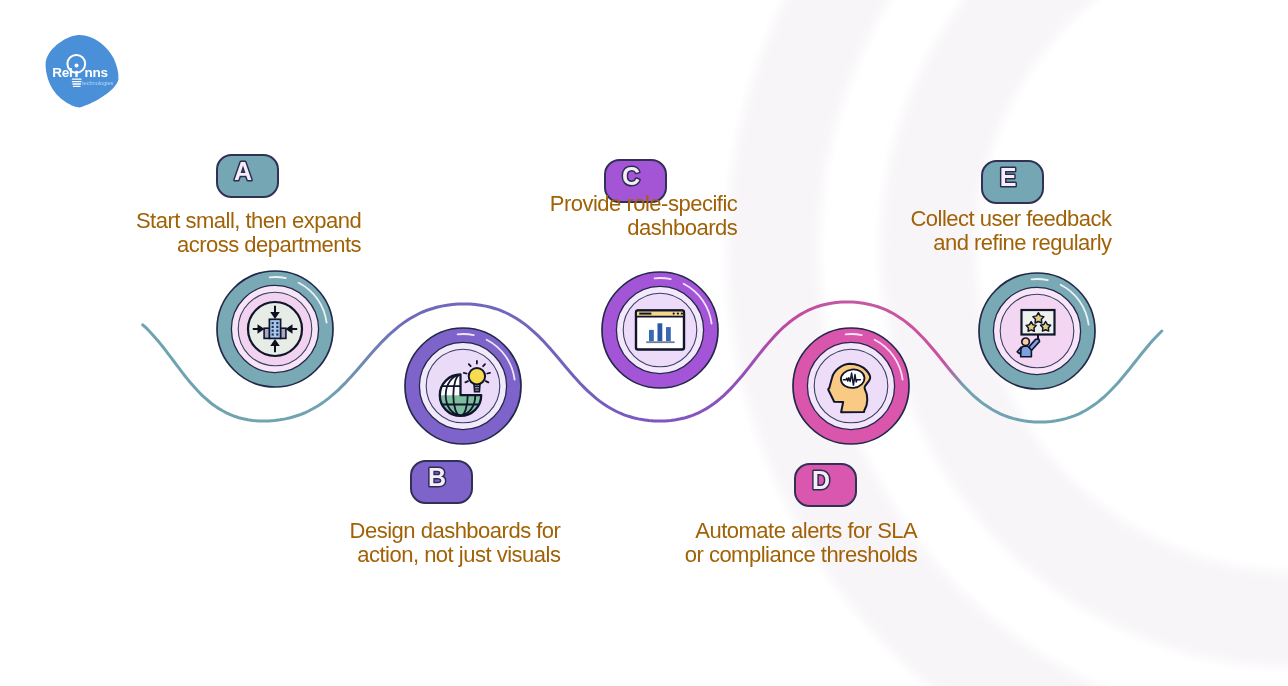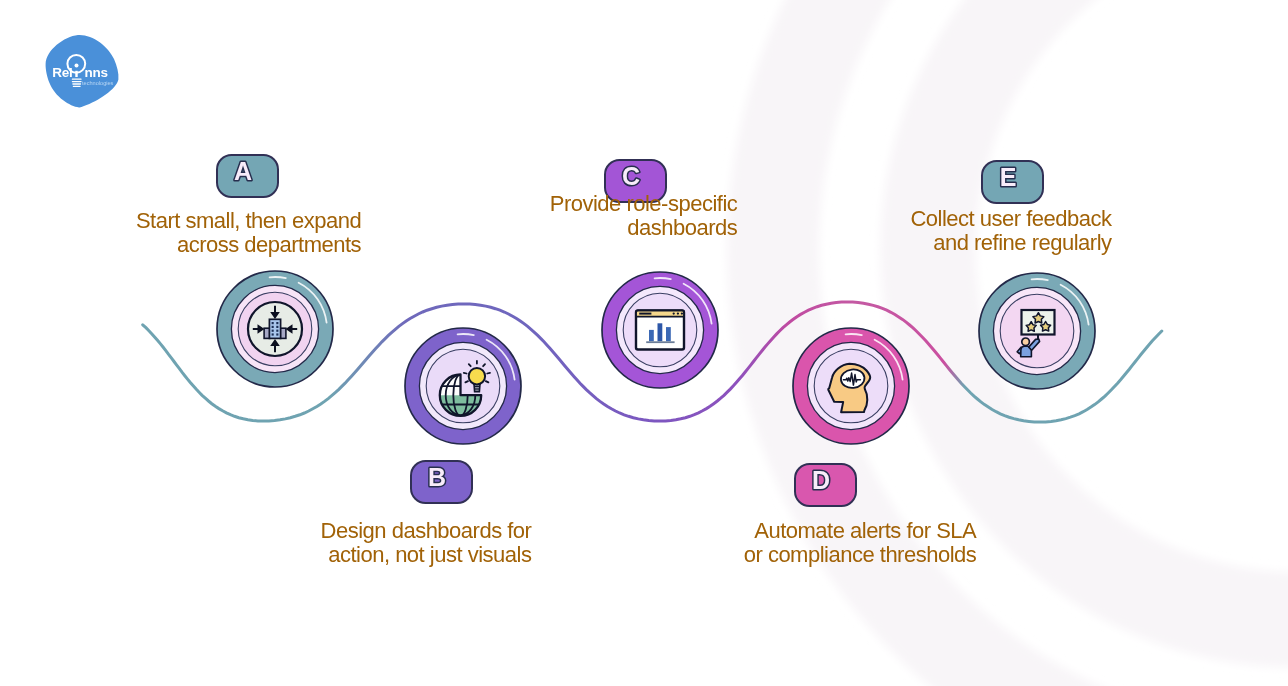--- a/index.html
+++ b/index.html
@@ -170,23 +170,23 @@
 <svg class="abs" style="left:793.5px;top:463px" width="63" height="44" viewBox="0 0 63 44">
 <rect x="1" y="1" width="61" height="42" rx="14.5" fill="#D957AE" stroke="#313055" stroke-width="2"></rect>
 <text x="27" y="25.5" text-anchor="middle" font-family="Liberation Sans, sans-serif" font-weight="bold" font-size="25" fill="#F8ECFA" stroke="#272E4E" stroke-width="3" paint-order="stroke" stroke-linejoin="round">D</text>
 </svg>
 <svg class="abs" style="left:980.5px;top:159.5px" width="63" height="44" viewBox="0 0 63 44">
 <rect x="1" y="1" width="61" height="42" rx="14.5" fill="#74A6B4" stroke="#313055" stroke-width="2"></rect>
 <text x="27" y="25.5" text-anchor="middle" font-family="Liberation Sans, sans-serif" font-weight="bold" font-size="25" fill="#F8ECFA" stroke="#272E4E" stroke-width="3" paint-order="stroke" stroke-linejoin="round">E</text>
 </svg>
 
 <div class="label" style="left:248.5px;top:209.4px">Start small, then expand<br>across departments</div>
-<div class="label" style="left:426px;top:519.4px">Design dashboards for<br>action, not just visuals</div>
+<div class="label" style="left:455px;top:519.4px">Design dashboards for<br>action, not just visuals</div>
 <div class="label" style="left:643.5px;top:192px">Provide role-specific<br>dashboards</div>
-<div class="label" style="left:860px;top:519.4px">Automate alerts for SLA<br>or compliance thresholds</div>
+<div class="label" style="left:801px;top:519.4px">Automate alerts for SLA<br>or compliance thresholds</div>
 <div class="label" style="left:1011px;top:207px">Collect user feedback<br>and refine regularly</div>
 
 <svg class="abs" style="left:40px;top:26px" width="84" height="86" viewBox="0 0 84 86">
 <path d="M38,9 C52,8 68,20 74,33 C77,40 79,47 78.4,53.4 C76.5,63 58,75 44,80 C42,80.8 40.5,81.6 39,81.4 C30,80.4 15,71 9.5,57 C7,51 5.4,43 5.6,38 C6.2,24 24,10.5 38,9 Z" fill="#4A90D9"></path>
 <g font-family="Liberation Sans, sans-serif" font-weight="bold" fill="#ffffff">
 <text x="12.3" y="51" font-size="13.5" letter-spacing="-0.3">Rel</text>
 <text x="44.6" y="51" font-size="13.5" letter-spacing="-0.3">nns</text>
 </g>
 <circle cx="36.3" cy="37.8" r="8.9" fill="none" stroke="#ffffff" stroke-width="2"></circle>
 <circle cx="36.5" cy="39.5" r="2" fill="#ffffff"></circle>

